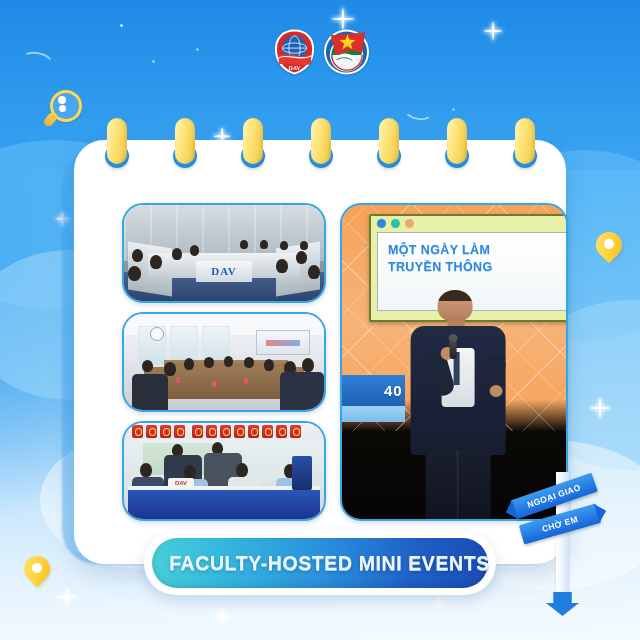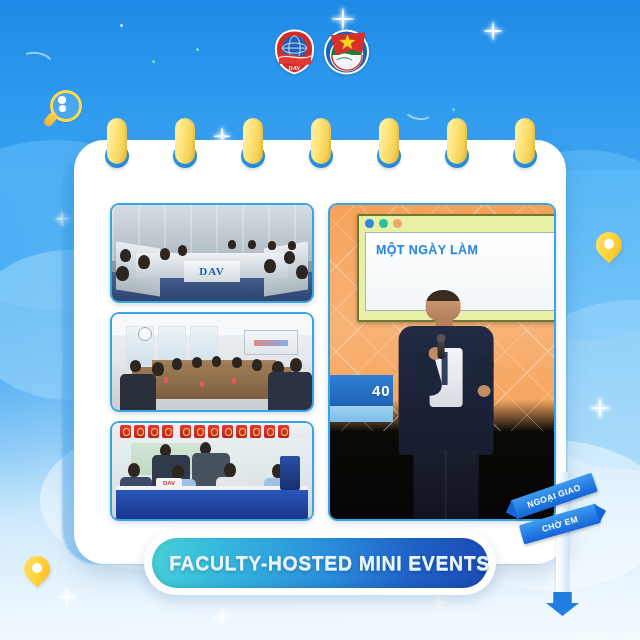--- a/index.html
+++ b/index.html
@@ -73,22 +73,22 @@
   .rings{position:absolute;left:74px;top:118px;width:492px;height:60px;}
   .ring{position:absolute;top:0;width:26px;height:55px;}
   .ring .base{position:absolute;left:1px;top:26px;width:24px;height:24px;border-radius:50%;
       background:radial-gradient(circle at 40% 30%,#3ba3ef,#1b7fd4);
       box-shadow:0 2px 3px rgba(0,0,0,.14);}
   .ring .bar{position:absolute;left:3px;top:0;width:20px;height:46px;border-radius:10px;
       background:linear-gradient(100deg,#fff2b4 0%,#ffe680 35%,#f7d55a 70%,#e8bf46 100%);
       box-shadow:inset -2px 0 3px rgba(0,0,0,.07);}
 
   
-  .photo{position:absolute;border:2px solid #35a6e8;border-radius:9px;overflow:hidden;
-      background:#9fb6c6;box-shadow:0 2px 5px rgba(10,60,110,.18);}
+  .photo{position:absolute;border:2px solid #35a6e8;border-radius:21px;overflow:hidden;
+      background:#9fb6c6;box-shadow:0 2px 5px rgba(10,60,110,.18);margin-left:12px;}
   .thumb{left:110px;width:200px;height:96px;}
   .t1{top:203px;} .t2{top:312px;} .t3{top:421px;}
   .main-photo{left:328px;top:203px;width:224px;height:314px;}
 
   
   .p1bg{position:absolute;inset:0;background:linear-gradient(180deg,#c9d2d8 0%,#b3bec6 48%,#8d9aa4 55%,#7e8b96 100%);}
   .p1wall{position:absolute;left:0;top:0;width:100%;height:58%;
       background:linear-gradient(180deg,#d6dde2,#aeb9c1);}
   .p1wall::after{content:"";position:absolute;inset:0;
       background:repeating-linear-gradient(90deg,rgba(255,255,255,.25) 0 2px,rgba(0,0,0,0) 2px 26px);}
@@ -434,20 +434,21 @@
     <div class="mpHatch"></div>
     <div class="slideFrame">
       <div class="dots">
         <i style="background:#2f86e0"></i>
           <i style="background:#2ac0a0"></i>
           <i style="background:#f0a868"></i>
       </div>
       <div class="slideInner">
         <div class="slideTxt">
           <div>MỘT NGÀY LÀM</div>
+          <div>TRUYỀN THÔNG</div>
         </div>
       </div>
     </div>
     <div class="yearBanner">
       <span>40</span>
     </div>
     <div class="yearBanner2"></div>
     <div class="spk">
       <div class="hd"></div>
       <div class="nk"></div>

